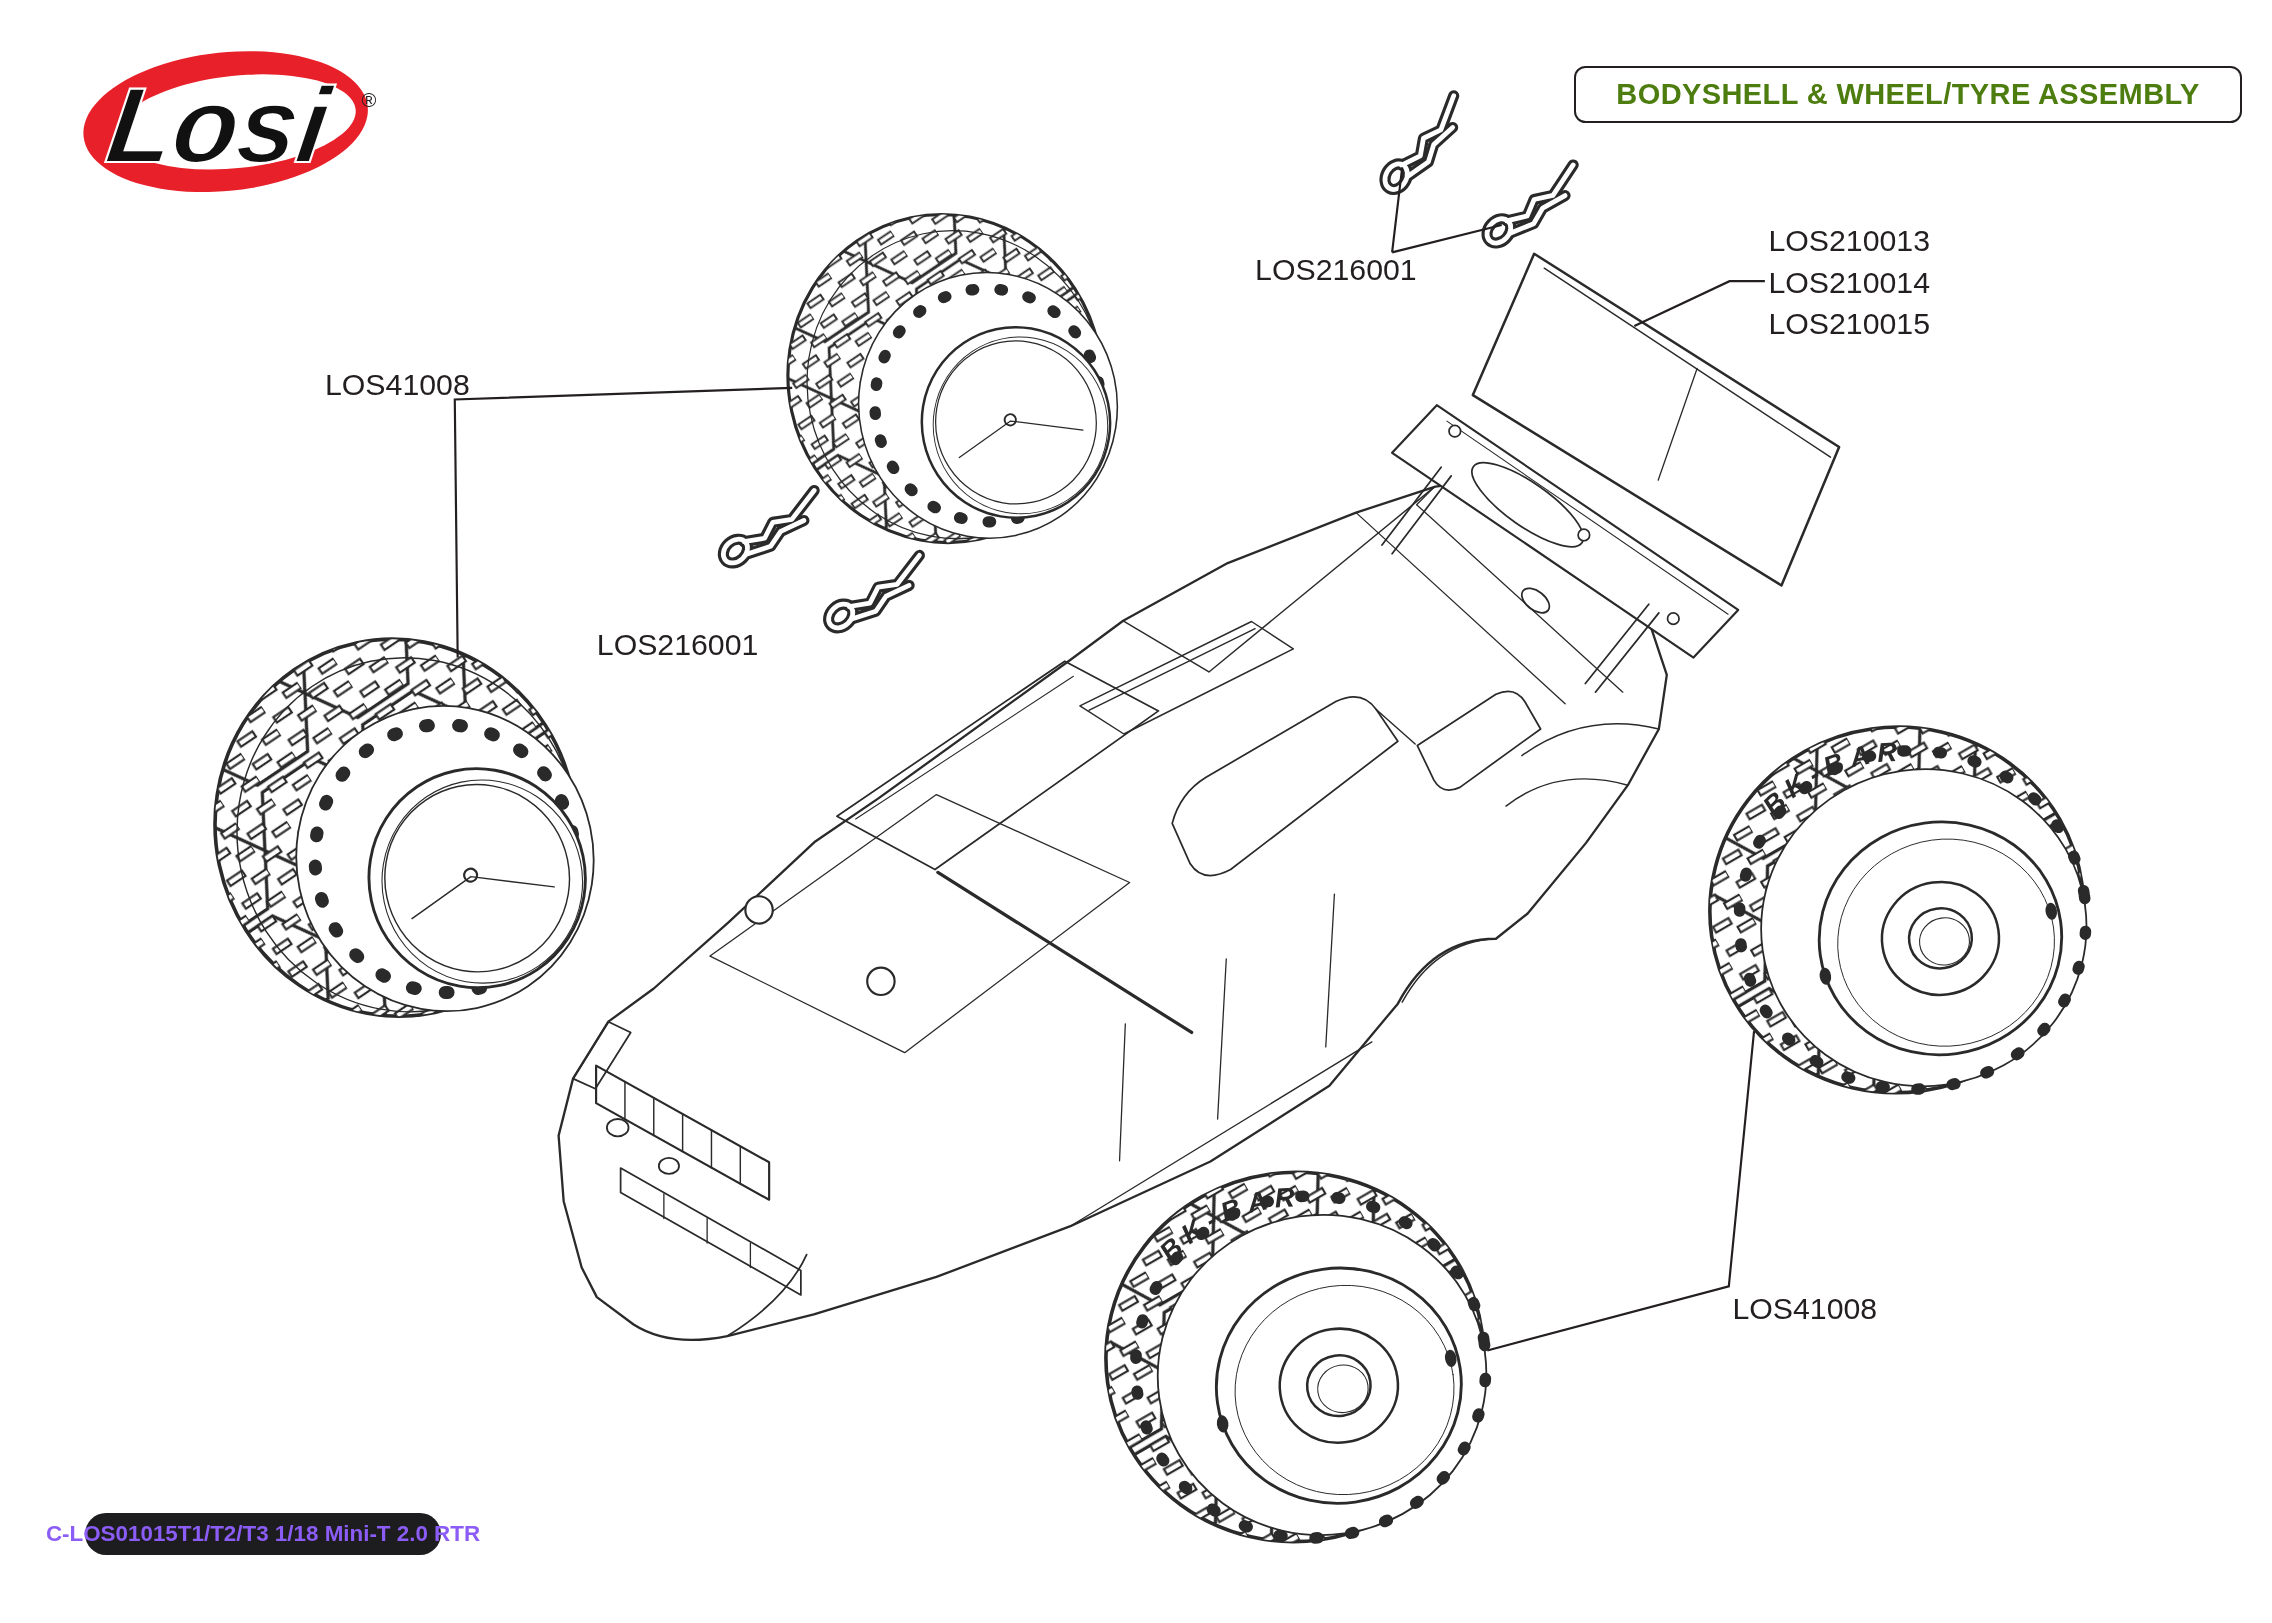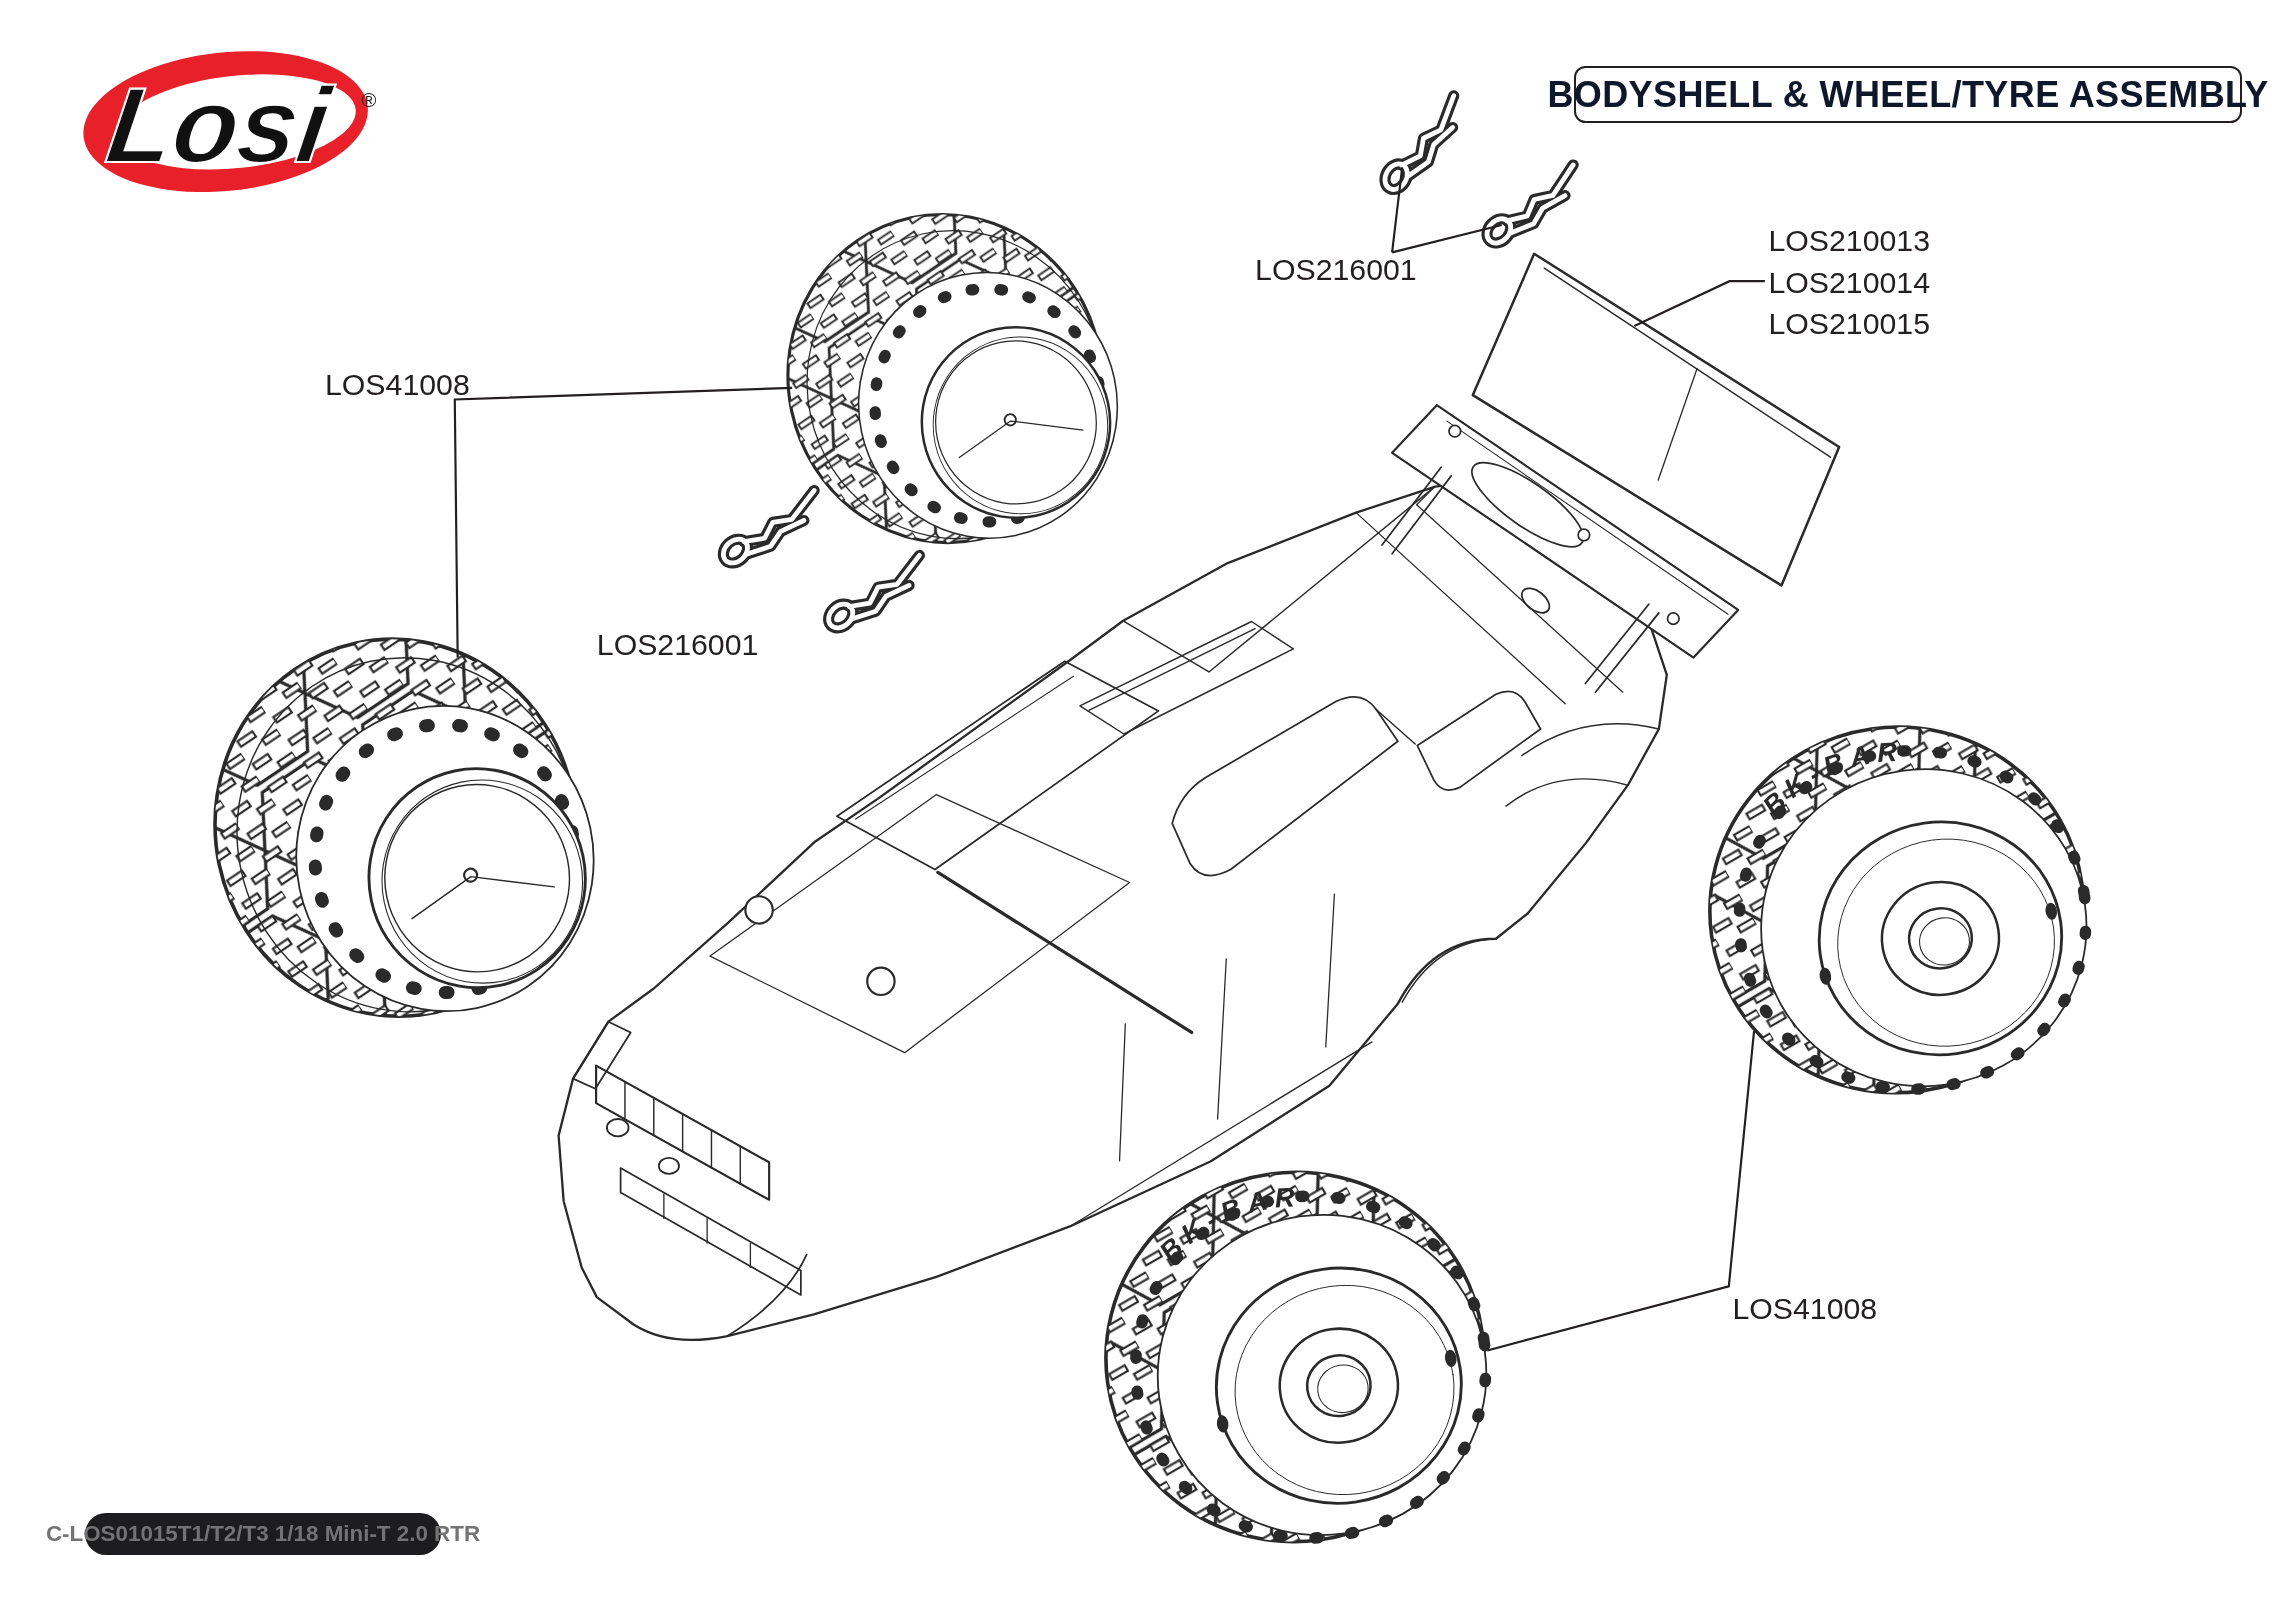--- a/index.html
+++ b/index.html
@@ -1,24 +1,24 @@
 <!DOCTYPE html>
 <html style="font-size:11.5px"><head>
 <meta charset="utf-8">
 <style>
   html,body{margin:0;padding:0;background:#ffffff;}
   body{width:2273px;height:1623px;position:relative;overflow:hidden;
        font-family:"Liberation Sans", sans-serif;}
   .abs{position:absolute;}
   #title-box{left:1574px;top:66px;width:664px;height:53px;border:2.9px solid #231f20;
              border-radius:11.5px;display:flex;align-items:center;justify-content:center;background:#fff;}
-  #title-box span{font-size:36px;font-weight:bold;color:#0f172a;letter-spacing:0.4px;white-space:nowrap;}
+  #title-box span{font-size:29px;font-weight:bold;color:#4d7c0f;letter-spacing:0.4px;white-space:nowrap;}
   #part-badge{left:85px;top:1513px;width:356px;height:42px;background:#1d1d1f;border-radius:21px;
               display:flex;align-items:center;justify-content:center;}
-  #part-badge span{color:#737373;font-size:22.4px;font-weight:bold;white-space:nowrap;}
+  #part-badge span{color:#8b5cf6;font-size:22.4px;font-weight:bold;white-space:nowrap;}
   #logo{left:78px;top:45px;width:303px;height:159px;}
   svg text{font-family:"Liberation Sans", sans-serif;}
   .plabel{font-size:42px;fill:#231f20;}
   .sidewall{font-size:38px;font-weight:bold;font-style:italic;letter-spacing:9px;fill:#2a2a2a;}
 </style>
 </head>
 <body>
 
 <svg class="abs" style="left:0;top:0" width="2273" height="1623" viewBox="0 0 3151 2251">
   <defs>

